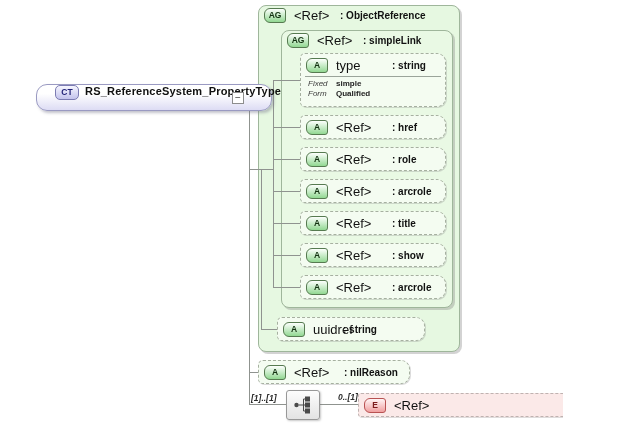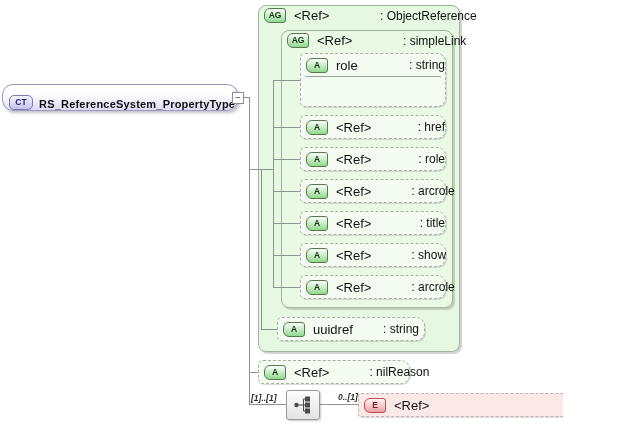--- a/index.html
+++ b/index.html
@@ -21,33 +21,33 @@
         box-shadow:1px 1px 0 rgba(140,140,140,.3);}
   .row{display:flex;align-items:center;height:22px;padding-left:5px;}
 
   .badge{flex:0 0 auto;width:20px;height:13px;line-height:12px;text-align:center;
          font-size:8.5px;font-weight:bold;border-radius:6px 3px 3px 6px;}
   .badge.g{background:linear-gradient(180deg,#fdfffd,#92d892);border:1px solid #567a50;color:#123110;}
   .badge.p{background:linear-gradient(180deg,#f6f6ff,#c3c3ec);border:1px solid #7c7cb2;color:#232378;width:22px;border-radius:5px;}
   .badge.r{background:linear-gradient(180deg,#fff5f5,#f0a0a0);border:1px solid #b85252;color:#7c1d1d;}
 
   .name{margin-left:8px;width:56px;font-size:13px;font-weight:normal;white-space:nowrap;color:#111;}
-  .typ{font-size:12px;font-weight:normal;white-space:nowrap;color:#111;margin-left:40px;}
+  .typ{font-size:10px;font-weight:bold;white-space:nowrap;color:#111;}
   .ghead .name{width:46px;}
 
   .divider{height:1px;background:#9aa49a;margin:0 4px;}
   .facets{padding:2px 0 0 7px;}
   .facet-row{display:flex;line-height:10px;}
   .facet-label{width:28px;font-size:8px;font-style:italic;color:#3c3c3c;}
   .facet-value{font-size:8px;font-weight:bold;color:#222;}
 
   
   .ct{background:linear-gradient(180deg,#ffffff 35%,#dddcf4);border:1px solid #9a9ac2;
       border-radius:11px;box-shadow:2px 2px 3px rgba(120,120,140,.45);
-      display:flex;align-items:flex-end;padding-left:6px;}
+      display:flex;align-items:flex-start;padding-left:18px;margin-left:34px;}
   .ct-title{margin-left:6px;font-size:11px;font-weight:bold;color:#101010;letter-spacing:.2px;white-space:nowrap;}
 
   
   .toggle{position:absolute;background:#ffffff;border:1px solid #8d8d8d;color:#3c3c3c;
           font-size:10px;line-height:10px;text-align:center;box-sizing:border-box;cursor:pointer;}
 
   
   .elem{background:#fbe9e8;border:1px dashed #bfb2b0;border-radius:3px;
         box-shadow:1px 1px 0 rgba(150,140,140,.3);}
   .elem .name{width:48px;}
@@ -91,24 +91,34 @@
   </div>
   <div class="ghead" style="left:287px;top:33px;">
     <span class="badge g">AG</span>
     <span class="name">&lt;Ref&gt;</span>
     <span class="typ">: simpleLink</span>
   </div>
 
   <div class="abs attr" style="left:300px;top:53px;width:146px;height:54px;">
     <div class="row">
       <span class="badge g">A</span>
-      <span class="name">role</span>
+      <span class="name">type</span>
       <span class="typ">: string</span>
     </div>
     <div class="divider"></div>
+    <div class="facets">
+      <div class="facet-row">
+        <span class="facet-label">Fixed</span>
+        <span class="facet-value">simple</span>
+      </div>
+      <div class="facet-row">
+        <span class="facet-label">Form</span>
+        <span class="facet-value">Qualified</span>
+      </div>
+    </div>
   </div>
 
   <div class="abs attr" style="left:300px;top:115px;width:146px;height:24px;">
     <div class="row">
       <span class="badge g">A</span>
       <span class="name">&lt;Ref&gt;</span>
       <span class="typ">: href</span>
     </div>
   </div>
   <div class="abs attr" style="left:300px;top:147px;width:146px;height:24px;">

